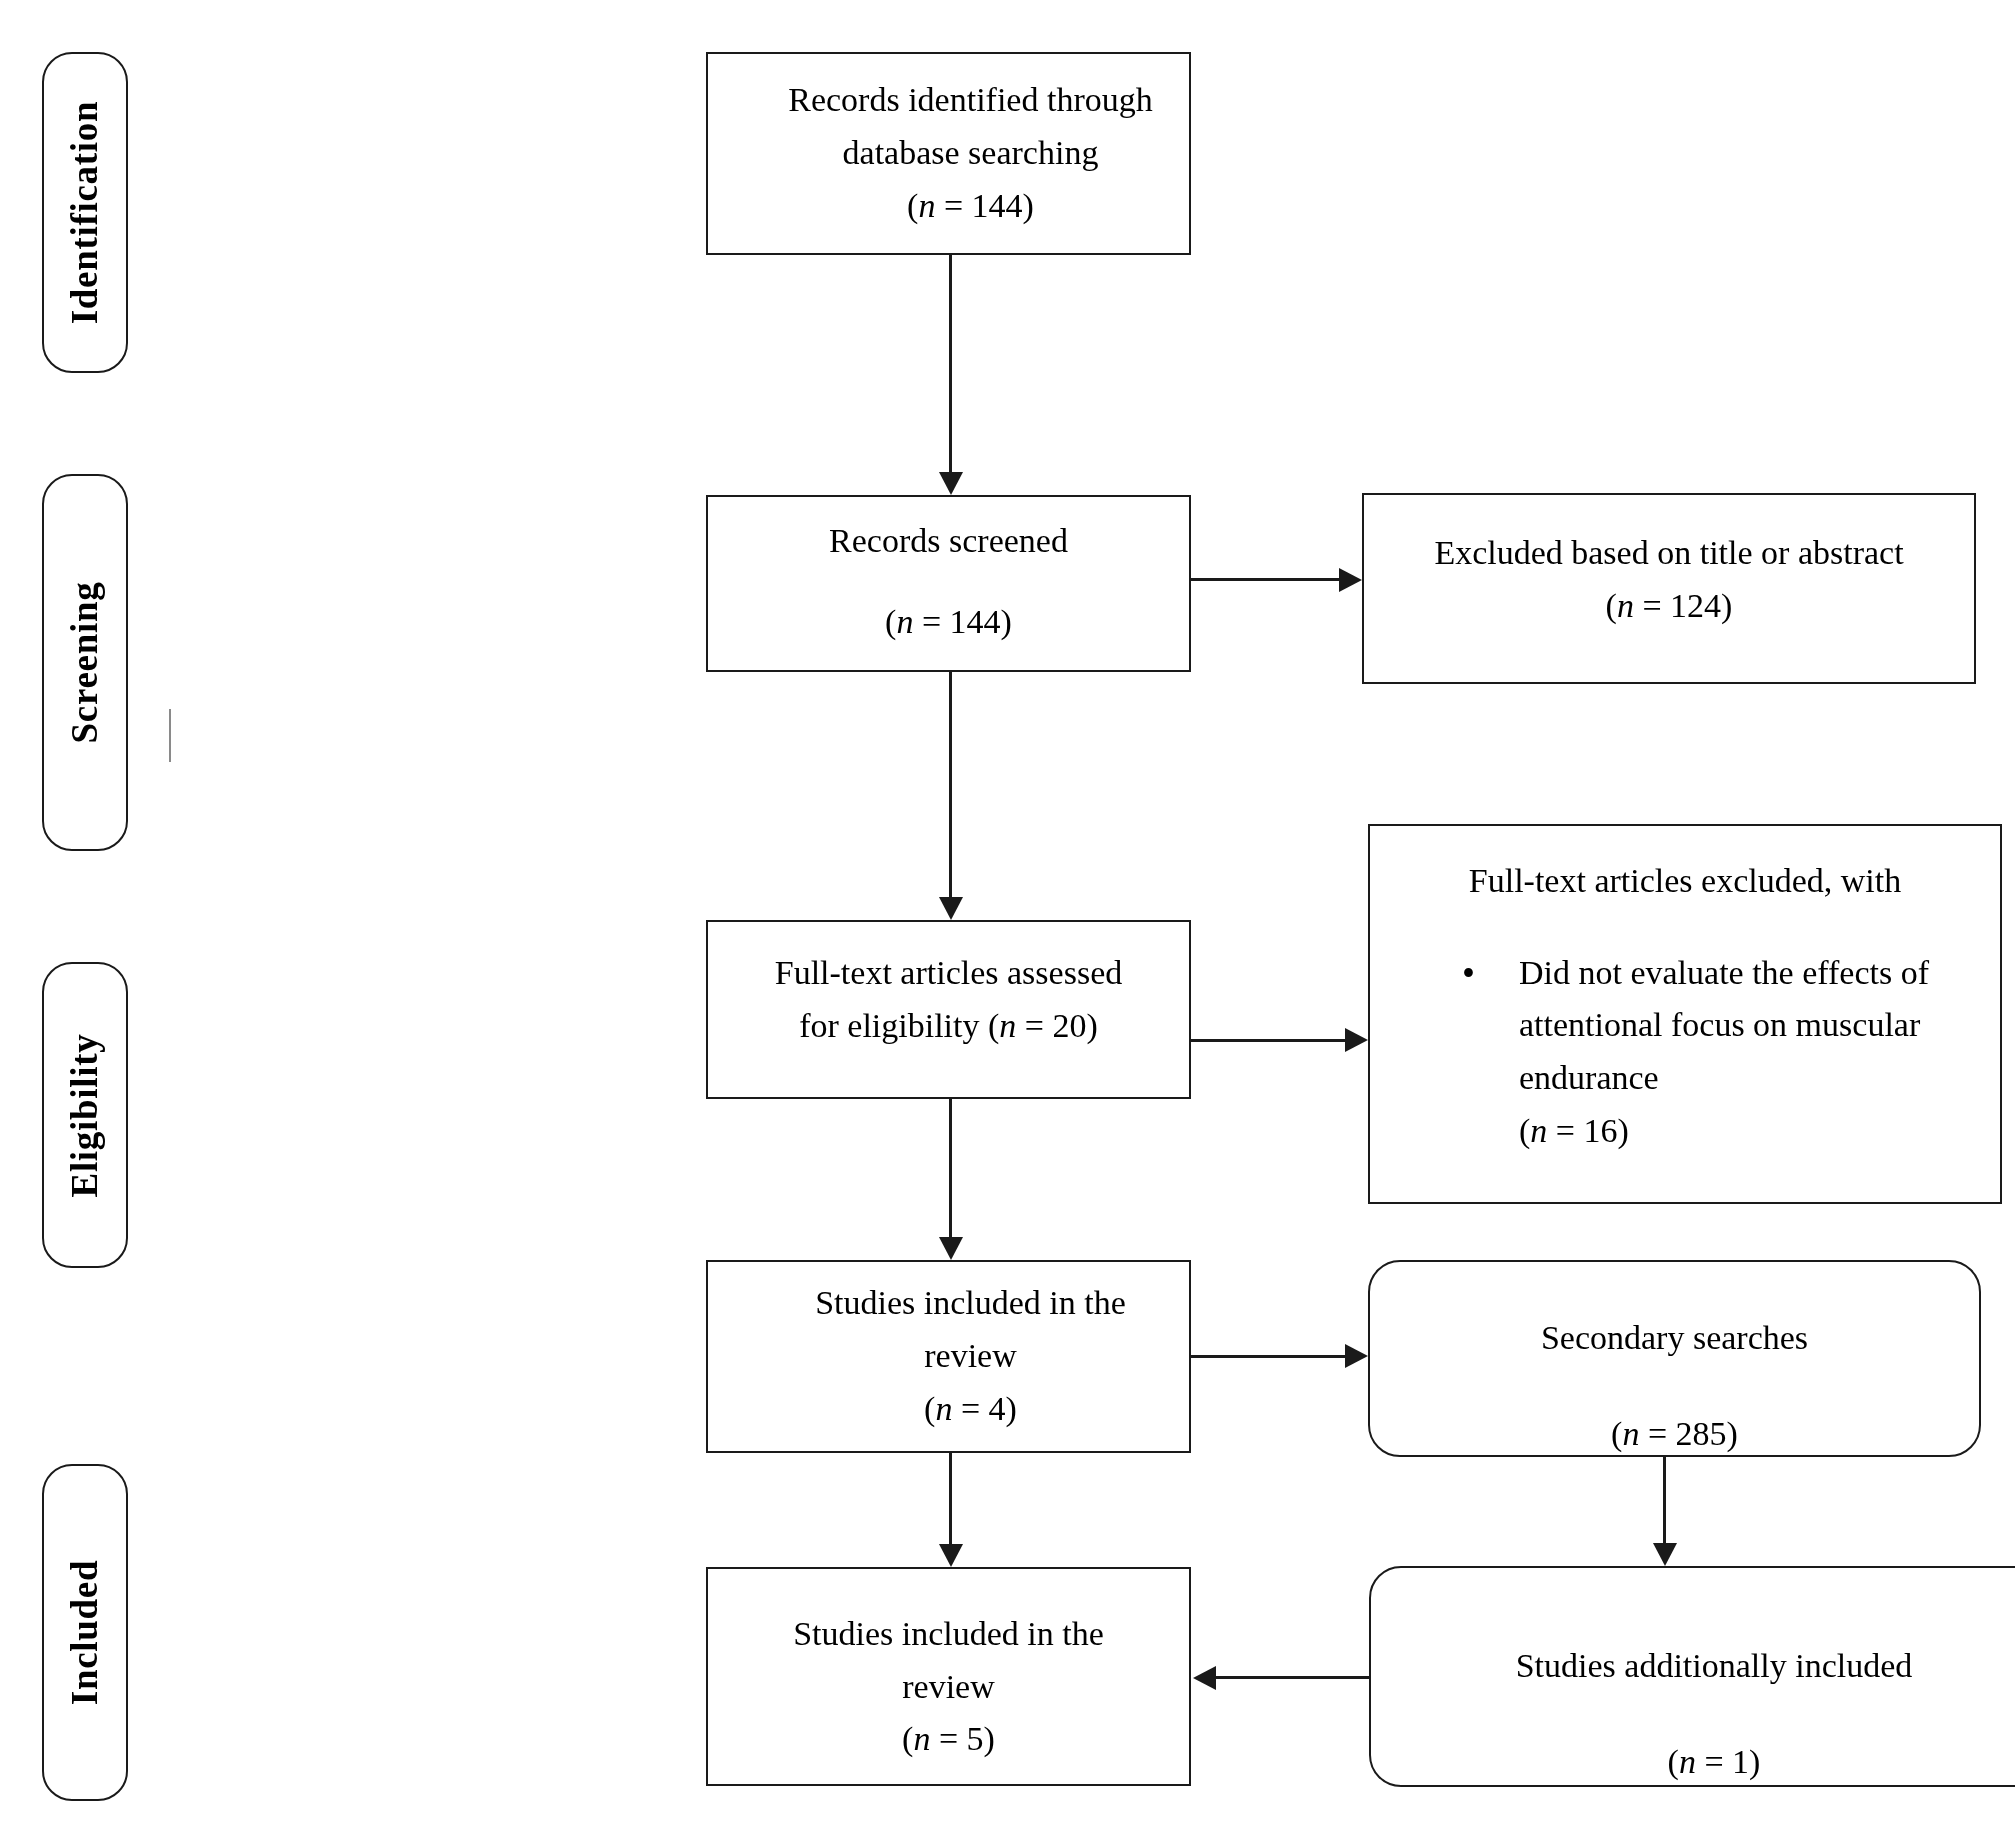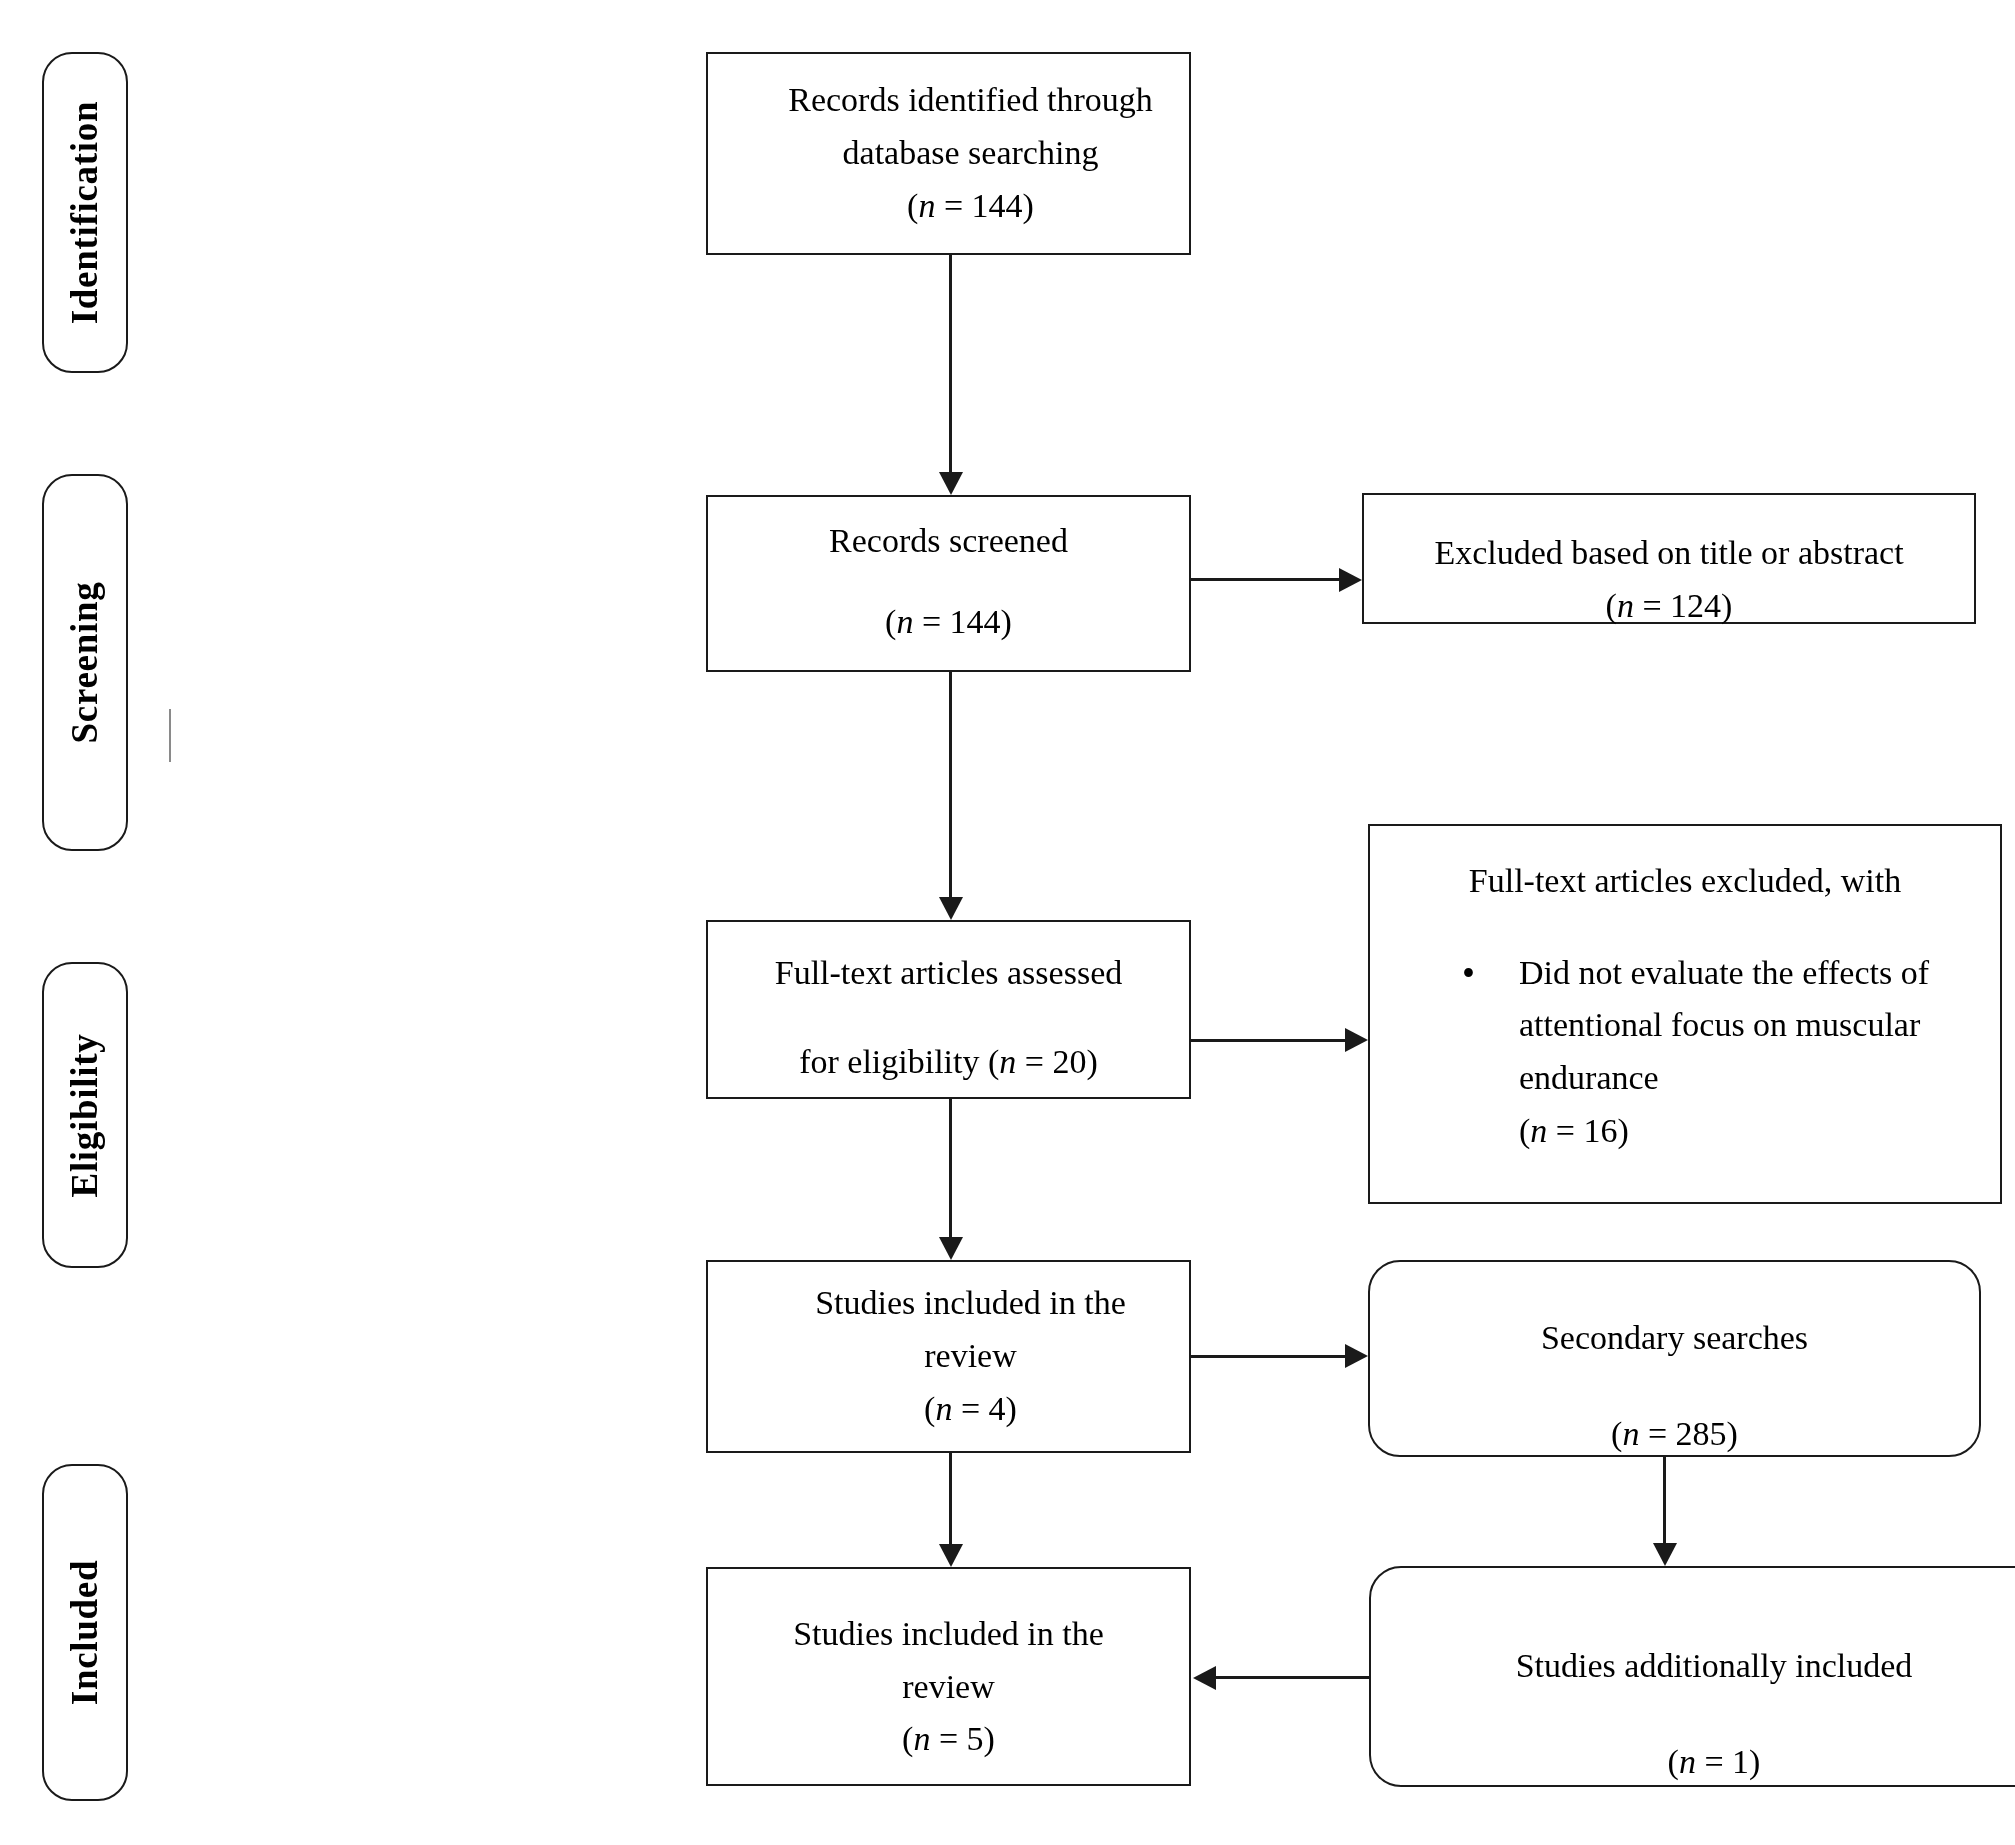--- a/index.html
+++ b/index.html
@@ -94,38 +94,38 @@
     <span class="line">Records identified through</span>
     <span class="line">database searching</span>
     <span class="line">(<i>n</i> = 144)</span>
   </div>
 
   <div class="box flow-box pad-top" style="left:706px; top:495px; width:485px; height:177px; padding-top:18px;gap:28px;">
     <span class="line">Records screened</span>
     <span class="line">(<i>n</i> = 144)</span>
   </div>
 
-  <div class="box flow-box pad-top" style="left:706px; top:920px; width:485px; height:179px; padding-top:25px;gap:36px;">
+  <div class="box flow-box pad-top" style="left:706px; top:920px; width:485px; height:179px; padding-top:25px;">
     <span class="line">Full-text articles assessed</span>
     <span class="line">for eligibility (<i>n</i> = 20)</span>
   </div>
 
   <div class="box flow-box v-center" style="left:706px; top:1260px; width:485px; height:193px;">
     <span class="line">Studies included in the</span>
     <span class="line">review</span>
     <span class="line">(<i>n</i> = 4)</span>
   </div>
 
   <div class="box flow-box pad-top" style="left:706px; top:1567px; width:485px; height:219px; padding-top:39px;">
     <span class="line">Studies included in the</span>
     <span class="line">review</span>
     <span class="line">(<i>n</i> = 5)</span>
   </div>
 
-  <div class="box flow-box pad-top" style="left:1362px; top:493px; width:614px; height:131px; padding-top:32px;">
+  <div class="box flow-box pad-top" style="left:1362px; top:493px; width:614px; height:191px; padding-top:32px;">
     <span class="line">Excluded based on title or abstract</span>
     <span class="line">(<i>n</i> = 124)</span>
   </div>
 
   <div class="box flow-box pad-top" style="left:1368px; top:824px; width:634px; height:380px; padding-top:29px;">
     <div class="ft-heading">
       <span class="line">Full-text articles excluded, with</span>
     </div>
     <div class="bullet-row">
       <span class="bullet-dot">•</span>

